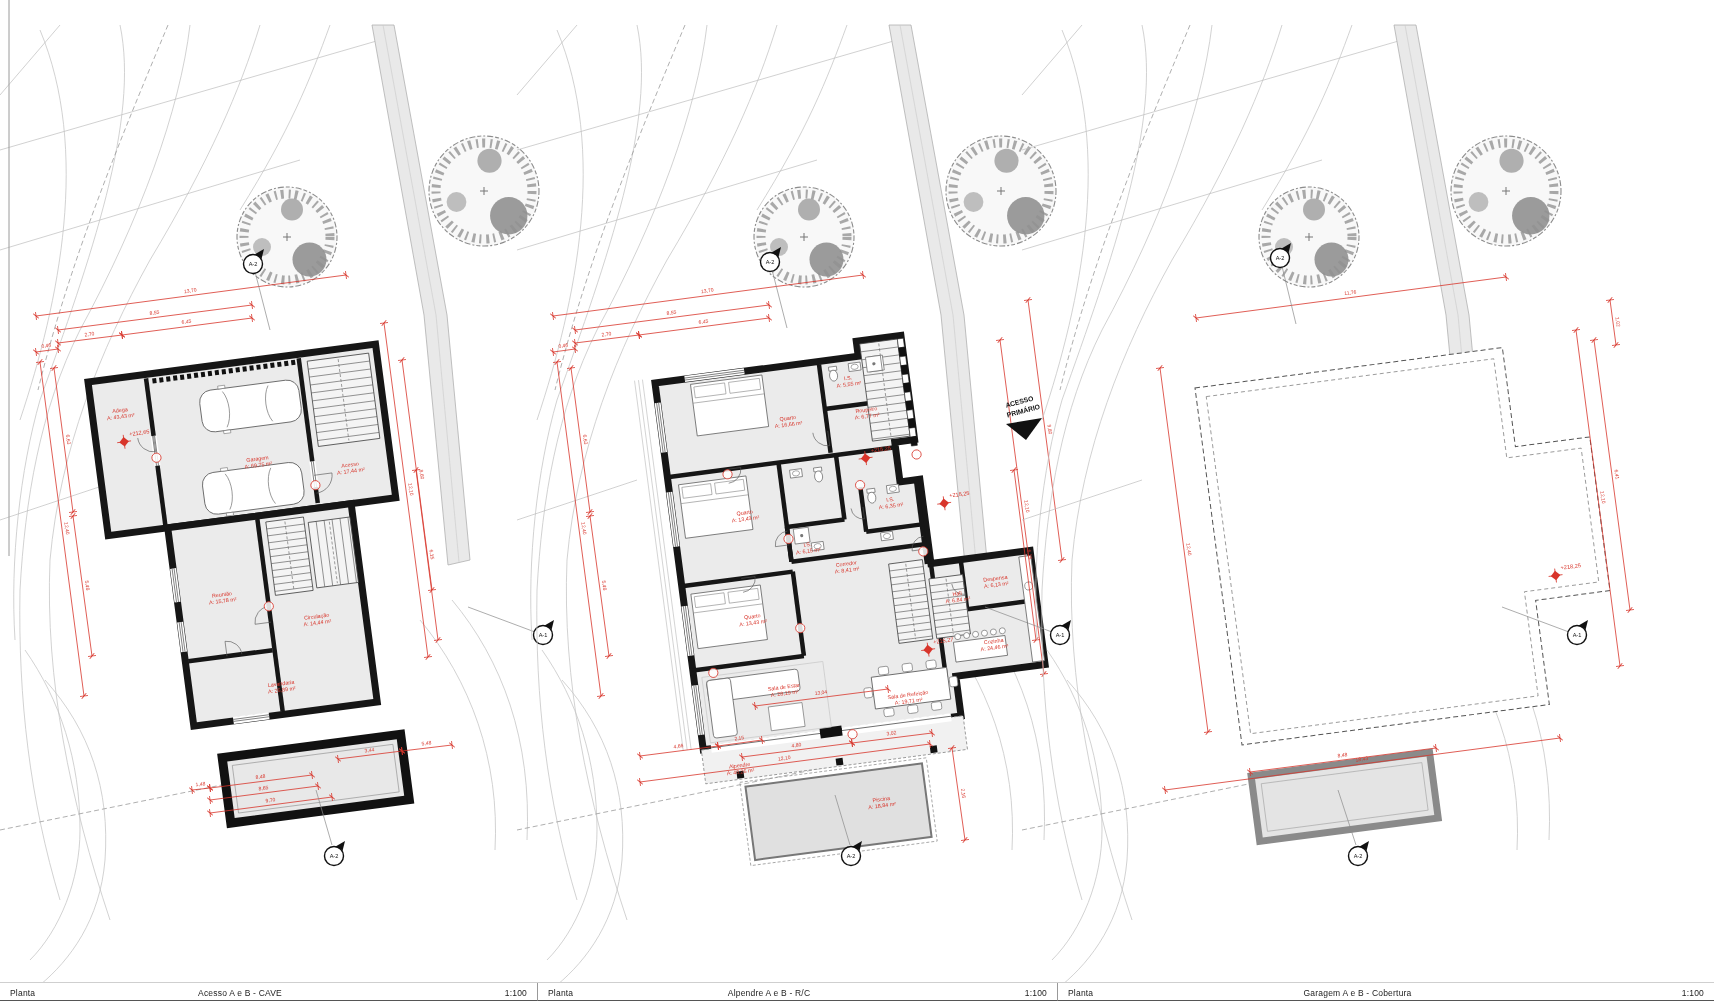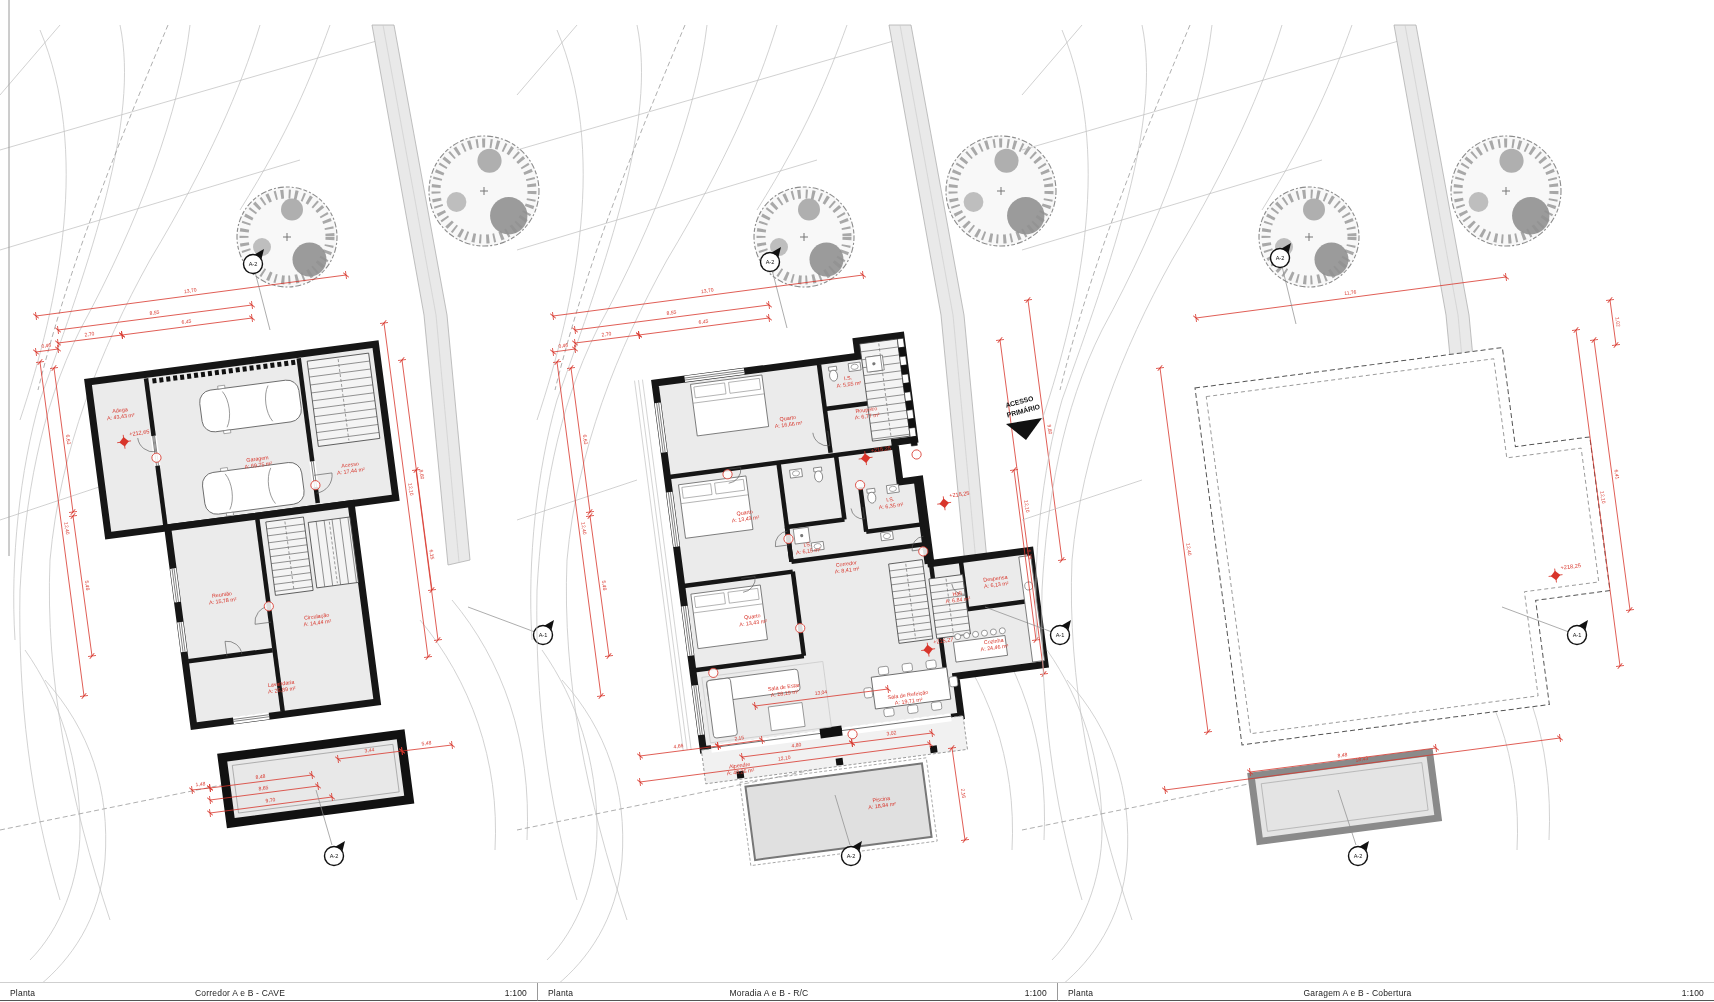--- a/index.html
+++ b/index.html
@@ -905,26 +905,26 @@
       <polygon points="1576,627 1588,620 1585,632" fill="#111"></polygon>
       <circle cx="1577" cy="635" r="9.5" fill="#fff" stroke="#111" stroke-width="1.4"></circle>
       <text x="1577" y="637" font-size="5.6" fill="#111" text-anchor="middle" font-family="&quot;Liberation Sans&quot;,sans-serif" font-weight="normal">A-1</text>
     </g>
     <line x1="9" y1="0" x2="9" y2="556" stroke="#9a9a9a" stroke-width="1"></line>
   </svg>
 
 <div class="footer">
   <div class="fseg" style="width:537px">
     <span>Planta</span>
-    <span class="ftitle">Corredor A e B - CAVE</span>
+    <span class="ftitle">Acesso A e B - CAVE</span>
     <span>1:100</span>
   </div>
   <div class="fseg" style="width:520px">
     <span>Planta</span>
-    <span class="ftitle">Moradia A e B - R/C</span>
+    <span class="ftitle">Alpendre A e B - R/C</span>
     <span>1:100</span>
   </div>
   <div class="fseg" style="width:657px">
     <span>Planta</span>
     <span class="ftitle">Garagem A e B - Cobertura</span>
     <span>1:100</span>
   </div>
 </div>
 
 </body></html>

